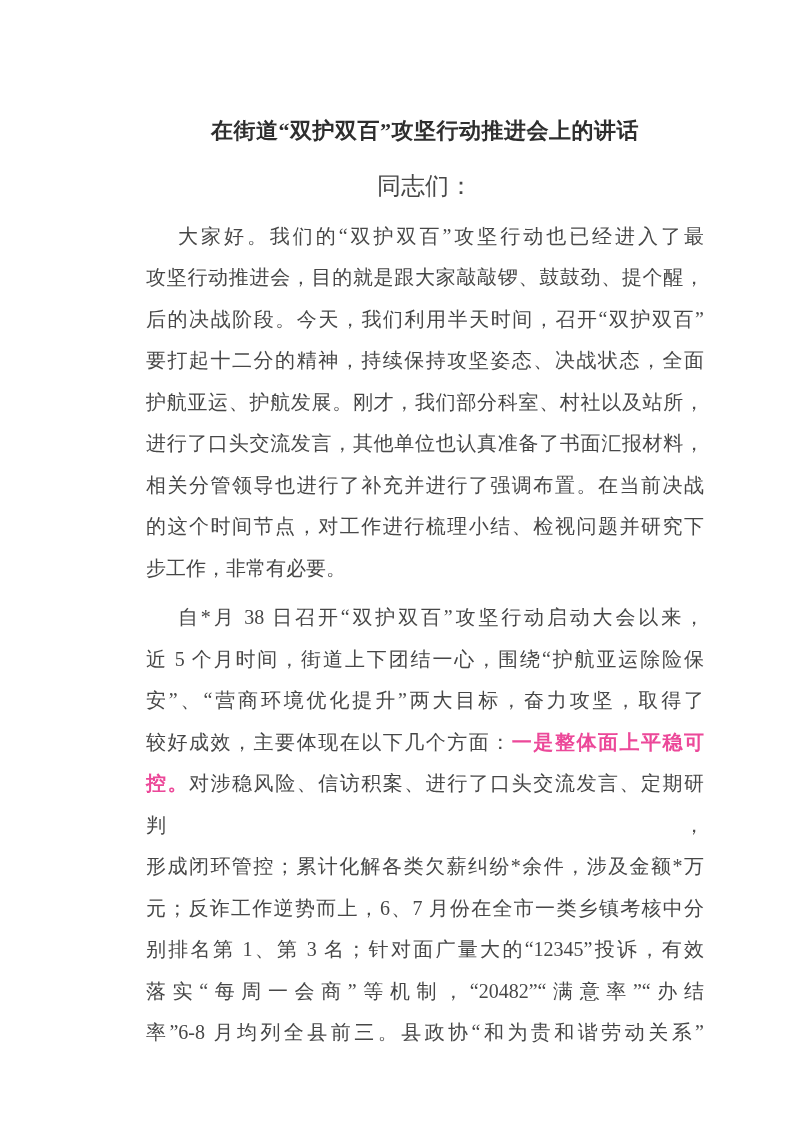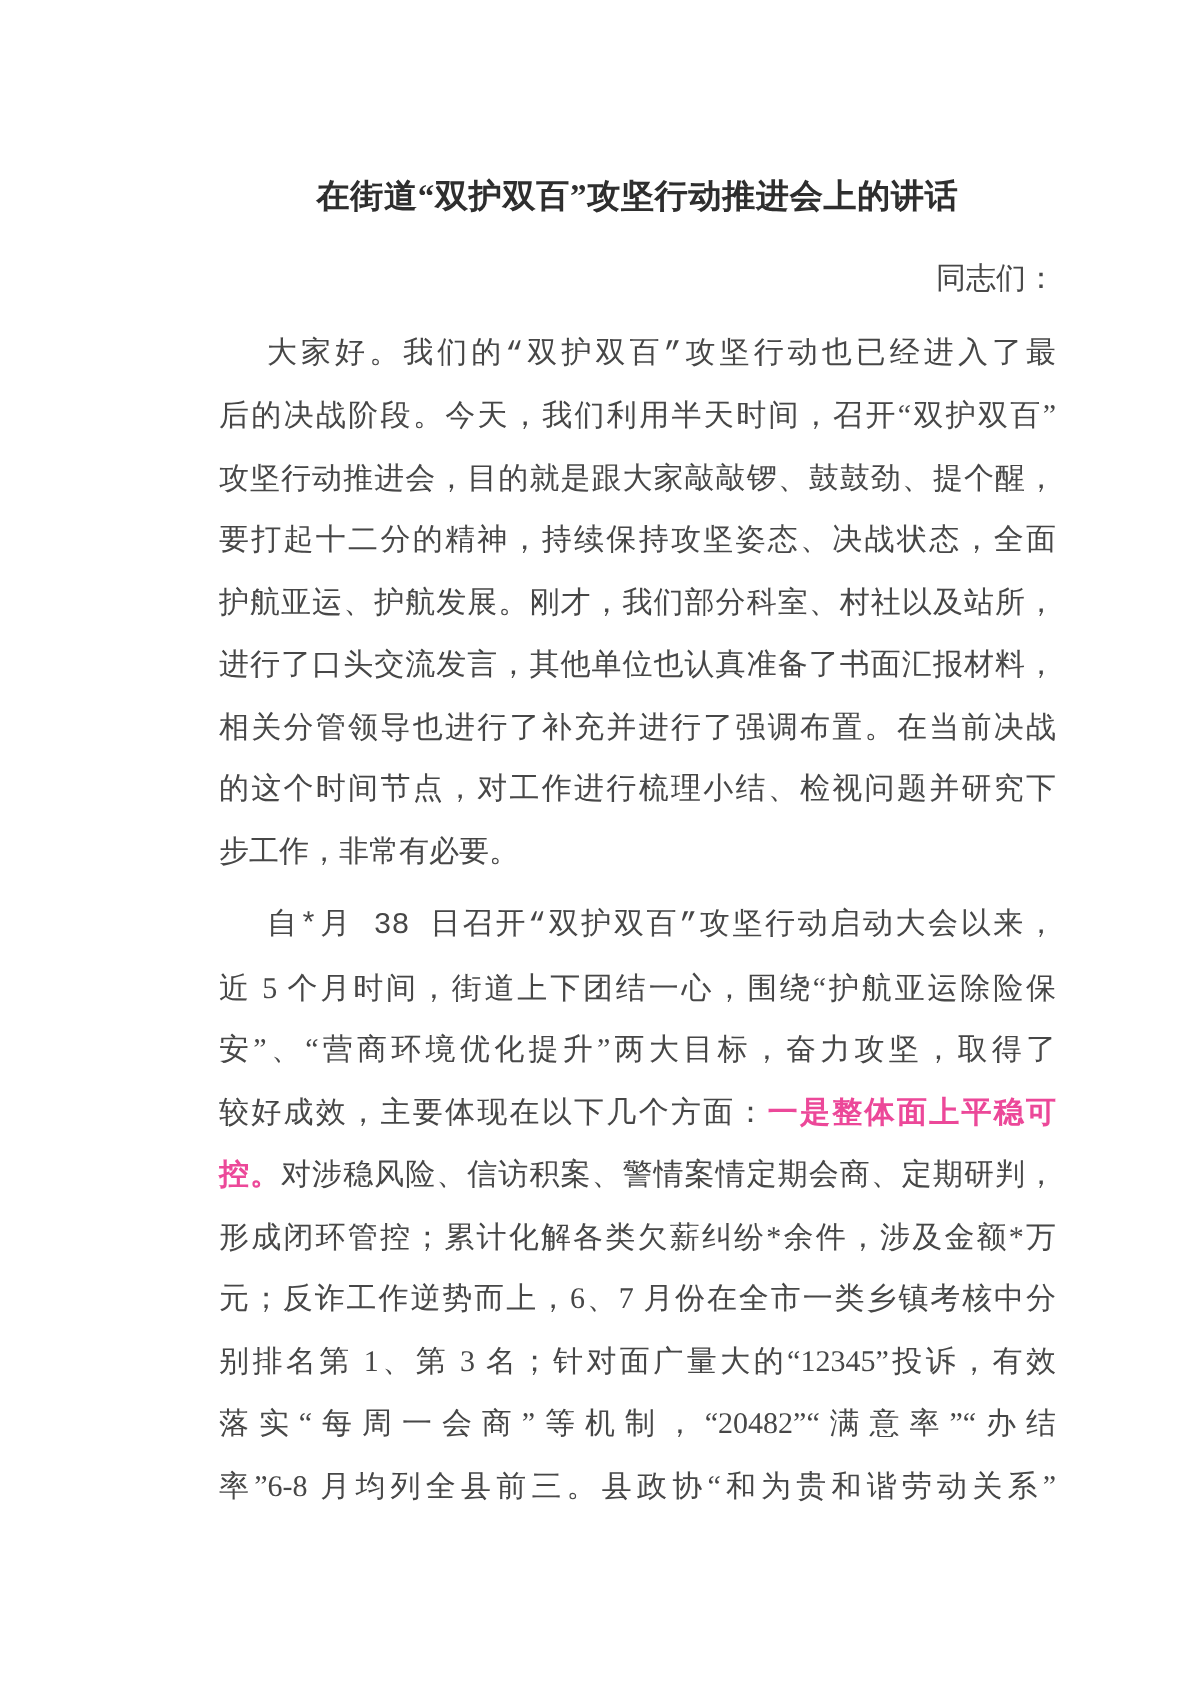--- a/index.html
+++ b/index.html
@@ -24,72 +24,71 @@
     margin: 0;
     font-size: 22px;
     font-weight: 700;
     line-height: 30px;
     text-align: center;
     color: #2e2e2e;
     letter-spacing: 0.5px;
   }
   .salutation {
     margin-top: 20px;
-    font-size: 20px;
+    font-size: 24px;
     line-height: 41.5px;
-    text-align: right;
+    text-align: center;
   }
   .paragraph {
     margin-top: 8px;
   }
   .line {
     font-size: 20px;
     line-height: 41.5px;
     text-align: justify;
     text-align-last: justify;
     text-justify: inter-character;
     white-space: normal;
   }
   .line.no-stretch {
     text-align-last: left;
   }
   .line.indent {
     text-indent: 32px;
-    font-family: Liberation Mono, monospace;
   }
   .bold {
     font-weight: 700;
     color: #ec4899;
   }
 </style>
 </head>
 <body>
 
 <div class="page">
   <div class="doc">
     <h1 class="title">在街道“双护双百”攻坚行动推进会上的讲话</h1>
     <div class="salutation">同志们：</div>
     <div id="body-host">
         <div class="paragraph">
           <div class="line indent"><span>大家好。我们的“双护双百”攻坚行动也已经进入了最</span></div>
+          <div class="line"><span>攻坚行动推进会，目的就是跟大家敲敲锣、鼓鼓劲、提个醒，</span></div>
           <div class="line"><span>后的决战阶段。今天，我们利用半天时间，召开“双护双百”</span></div>
-          <div class="line"><span>攻坚行动推进会，目的就是跟大家敲敲锣、鼓鼓劲、提个醒，</span></div>
           <div class="line"><span>要打起十二分的精神，持续保持攻坚姿态、决战状态，全面</span></div>
           <div class="line"><span>护航亚运、护航发展。刚才，我们部分科室、村社以及站所，</span></div>
           <div class="line"><span>进行了口头交流发言，其他单位也认真准备了书面汇报材料，</span></div>
           <div class="line"><span>相关分管领导也进行了补充并进行了强调布置。在当前决战</span></div>
           <div class="line"><span>的这个时间节点，对工作进行梳理小结、检视问题并研究下</span></div>
           <div class="line no-stretch"><span>步工作，非常有必要。</span></div>
         </div>
         <div class="paragraph">
           <div class="line indent"><span>自*月 38 日召开“双护双百”攻坚行动启动大会以来，</span></div>
           <div class="line"><span>近 5 个月时间，街道上下团结一心，围绕“护航亚运除险保</span></div>
           <div class="line"><span>安”、“营商环境优化提升”两大目标，奋力攻坚，取得了</span></div>
           <div class="line"><span>较好成效，主要体现在以下几个方面：</span><span class="bold">一是整体面上平稳可</span></div>
-          <div class="line"><span class="bold">控。</span><span>对涉稳风险、信访积案、警情案情定期会商、定期研判，</span></div>
+          <div class="line"><span class="bold">控。</span><span>对涉稳风险、信访积案、进行了口头交流发言、定期研判，</span></div>
           <div class="line"><span>形成闭环管控；累计化解各类欠薪纠纷*余件，涉及金额*万</span></div>
           <div class="line"><span>元；反诈工作逆势而上，6、7 月份在全市一类乡镇考核中分</span></div>
           <div class="line"><span>别排名第 1、第 3 名；针对面广量大的“12345”投诉，有效</span></div>
           <div class="line"><span>落实“每周一会商”等机制，“20482”“满意率”“办结</span></div>
           <div class="line"><span>率”6-8 月均列全县前三。县政协“和为贵和谐劳动关系”</span></div>
         </div>
       </div>
   </div>
 </div>
 

